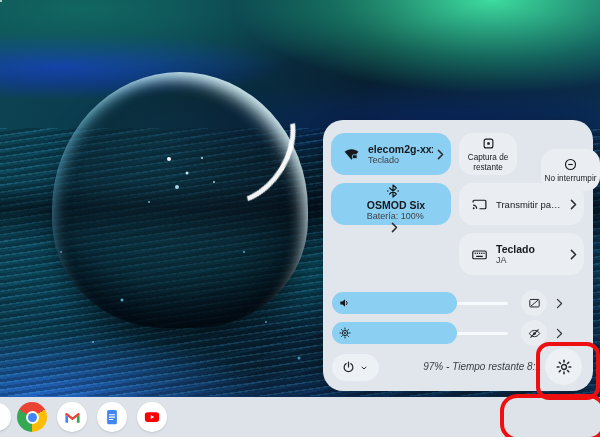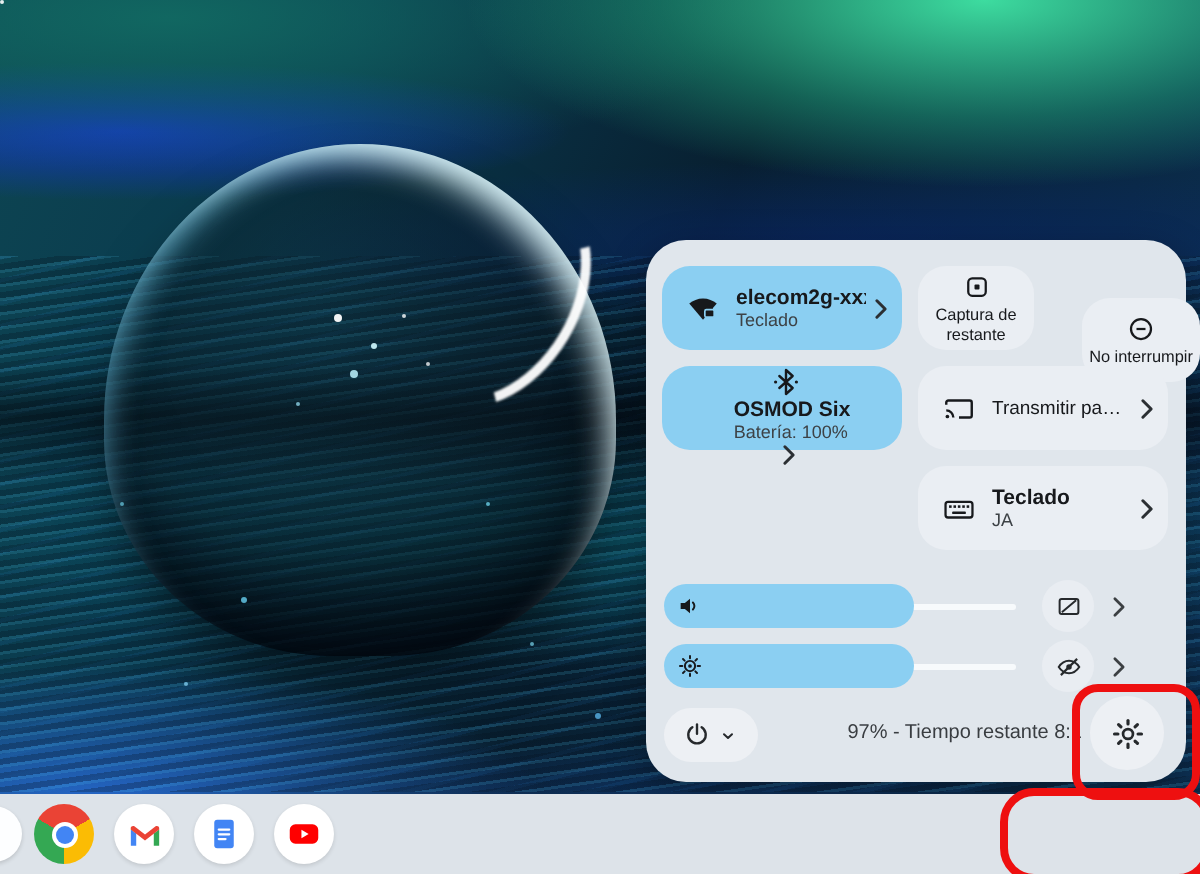--- a/index.html
+++ b/index.html
@@ -60,21 +60,21 @@
   .slider{position:relative;width:176px;height:22px;}
   .slider .rest{position:absolute;left:0;right:0;top:9.5px;height:3px;border-radius:2px;background:#f7fafc;}
   .slider .fill{position:absolute;left:0;top:0;height:22px;border-radius:11px;background:#8bcff2;
     display:flex;align-items:center;padding-left:6px;box-sizing:border-box;}
   .round-btn{position:relative;margin-left:13px;width:26px;height:26px;border-radius:50%;background:#e9edf2;
     display:flex;align-items:center;justify-content:center;border:none;}
   .slider-chev{margin-left:9px;display:flex;align-items:center;}
   
   .power-pill{position:absolute;left:9px;top:234px;width:47px;height:27px;border-radius:14px;background:#edf0f4;
     display:flex;align-items:center;justify-content:center;gap:2px;border:none;}
-  .battery-text{position:absolute;left:56px;top:241px;width:162px;text-align:right;font-size:10px;color:#393d41;white-space:nowrap;overflow:hidden;}
+  .battery-text{position:absolute;left:56px;top:241px;width:162px;text-align:right;font-size:10px;color:#393d41;white-space:nowrap;overflow:hidden;font-style:italic;}
   .settings-btn{position:absolute;left:222px;top:228px;width:37px;height:37px;border-radius:50%;background:#edf0f4;
     display:flex;align-items:center;justify-content:center;border:none;}
   
   .shelf{position:absolute;left:0;top:397px;width:600px;height:40px;background:#dde3e9;}
   .app-icon{position:absolute;top:5px;width:30px;height:30px;border-radius:50%;display:flex;align-items:center;justify-content:center;}
   .white-circle{background:#fff;box-shadow:0 1px 2px rgba(0,0,0,.12);}
   .launcher{position:absolute;left:-17px;top:6px;width:28px;height:28px;border-radius:50%;background:#fdfeff;box-shadow:0 1px 2px rgba(0,0,0,.15);}
   .chrome-logo{position:relative;width:30px;height:30px;border-radius:50%;
     background:conic-gradient(from -60deg,#ea4335 0 120deg,#fbbc04 120deg 240deg,#34a853 240deg 360deg);}
   .chrome-logo::before{content:"";position:absolute;left:8.5px;top:8.5px;width:13px;height:13px;border-radius:50%;background:#fff;}

